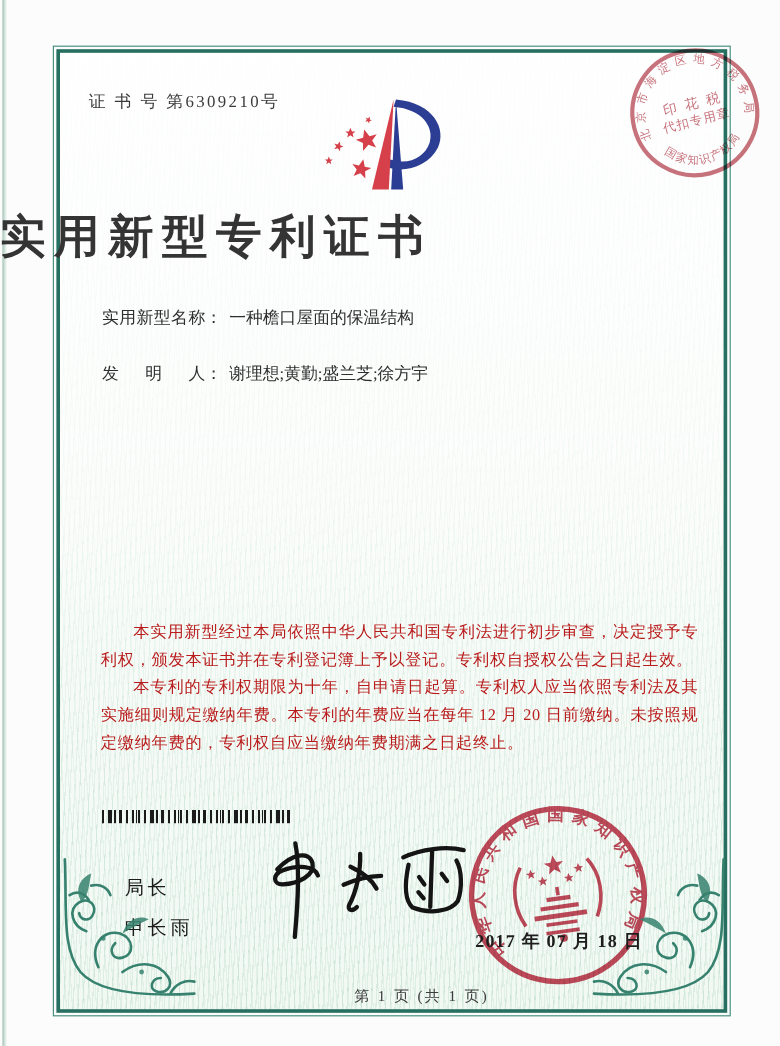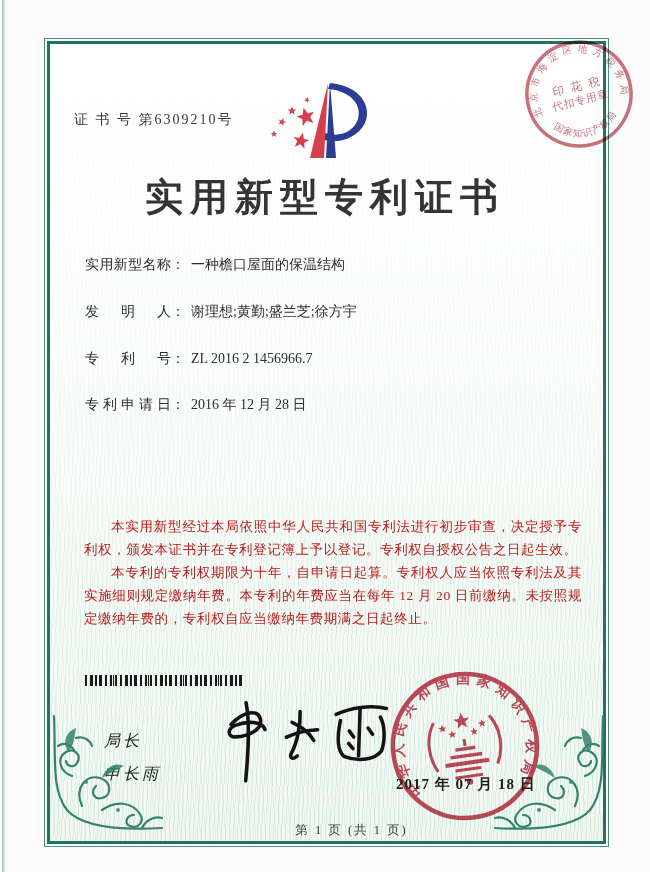--- a/index.html
+++ b/index.html
@@ -13,38 +13,38 @@
   .page{position:absolute;inset:0;}
   
   .frame{position:absolute;left:44px;top:38px;width:563px;height:807px;
     border:1px solid #4a9181;}
   .frame-inner{position:absolute;inset:2px;border:3px solid #276f60;
     background:
       linear-gradient(to bottom, rgba(255,255,255,.96) 0%, rgba(255,255,255,.72) 45%, rgba(255,255,255,.25) 72%, rgba(255,255,255,0) 100%),
       repeating-linear-gradient(93deg, rgba(102,176,138,.16) 0 1px, transparent 1px 4px),
       repeating-linear-gradient(86deg, rgba(102,176,138,.12) 0 1px, transparent 1px 5px),
       #f2f9f3;}
-  .cert-no{position:absolute;left:74px;top:76px;font-size:14px;letter-spacing:2px;color:#3a3a3a;margin-top:35px;}
-  .title{position:absolute;left:0;top:172px;width:100%;text-align:center;
+  .cert-no{position:absolute;left:74px;top:76px;font-size:14px;letter-spacing:2px;color:#3a3a3a;}
+  .title{position:absolute;left:0;top:172px;width:100%;
     font-size:38px;font-weight:600;letter-spacing:7px;color:#343434;}
   .logo{position:absolute;left:264px;top:80px;width:112px;height:82px;}
   
   .field{position:absolute;left:85px;font-size:14px;color:#2e2e2e;white-space:nowrap;}
   .field .lbl{display:inline-block;width:86px;text-align:justify;text-align-last:justify;}
   .field .colon{display:inline-block;margin-right:6px;}
   .f0{top:256px}.f1{top:303px}.f2{top:350px}.f3{top:396px}.f4{top:443px}.f5{top:490px}
   .body-text{position:absolute;left:84px;top:515px;width:498px;
     font-size:13.5px;line-height:23px;letter-spacing:.6px;text-align:justify;color:#b91c1c;}
   .body-text p{margin:0;text-indent:2em;}
   .barcode{position:absolute;left:85px;top:675px;width:158px;height:11px;
     background:
       repeating-linear-gradient(90deg,#1b1b1b 0 2px,transparent 2px 5px),
       repeating-linear-gradient(90deg,#1b1b1b 0 1px,transparent 1px 7px);}
   .signatory{position:absolute;left:104px;top:724px;
-    font-family:"Liberation Sans",sans-serif;font-size:16px;letter-spacing:3px;color:#1c1c1c;line-height:33px;font-style:italic;}
+    font-family:"Liberation Sans",sans-serif;font-size:16px;letter-spacing:3px;color:#1c1c1c;line-height:33px;}
   .signature{position:absolute;left:210px;top:688px;width:200px;height:100px;transform:rotate(-2deg);}
   .seal{position:absolute;left:388px;top:669px;width:154px;height:154px;
     mix-blend-mode:multiply;opacity:.92;transform:rotate(-8deg);}
   .seal-date{position:absolute;left:396px;top:775px;font-size:15px;font-weight:600;
     letter-spacing:1px;color:#1d1d1d;z-index:5;}
   .tax-stamp{position:absolute;left:521px;top:36px;width:116px;height:116px;
     mix-blend-mode:multiply;opacity:.85;transform:rotate(-14deg);z-index:4;}
   .footer{position:absolute;left:44px;top:822px;width:563px;text-align:center;
     font-size:12.5px;letter-spacing:2px;color:#3c3c3c;margin-left:26px;}
   .ornament{position:absolute;top:714px;width:120px;height:126px;z-index:1;}
@@ -132,26 +132,20 @@
     <text x="58" y="68" text-anchor="middle" font-size="10.5" letter-spacing="1" fill="#bf5a66">代扣专用章</text>
   </svg>
 
   <div class="title">实用新型专利证书</div>
 
   <div class="field f0">
     <span class="lbl">实用新型名称</span><span class="colon">：</span><span>一种檐口屋面的保温结构</span>
   </div>
   <div class="field f1">
     <span class="lbl">发明人</span><span class="colon">：</span><span>谢理想;黄勤;盛兰芝;徐方宇</span>
-  </div>
-  <div class="field f2">
-    <span class="lbl">专利号</span><span class="colon">：</span><span>ZL 2016 2 1456966.7</span>
-  </div>
-  <div class="field f3">
-    <span class="lbl">专利申请日</span><span class="colon">：</span><span>2016 年 12 月 28 日</span>
   </div>
 
   <div class="body-text">
     <p>本实用新型经过本局依照中华人民共和国专利法进行初步审查，决定授予专利权，颁发本证书并在专利登记簿上予以登记。专利权自授权公告之日起生效。</p>
     <p>本专利的专利权期限为十年，自申请日起算。专利权人应当依照专利法及其实施细则规定缴纳年费。本专利的年费应当在每年 12 月 20 日前缴纳。未按照规定缴纳年费的，专利权自应当缴纳年费期满之日起终止。</p>
   </div>
 
   <div class="barcode"></div>
 
   <div class="signatory">

